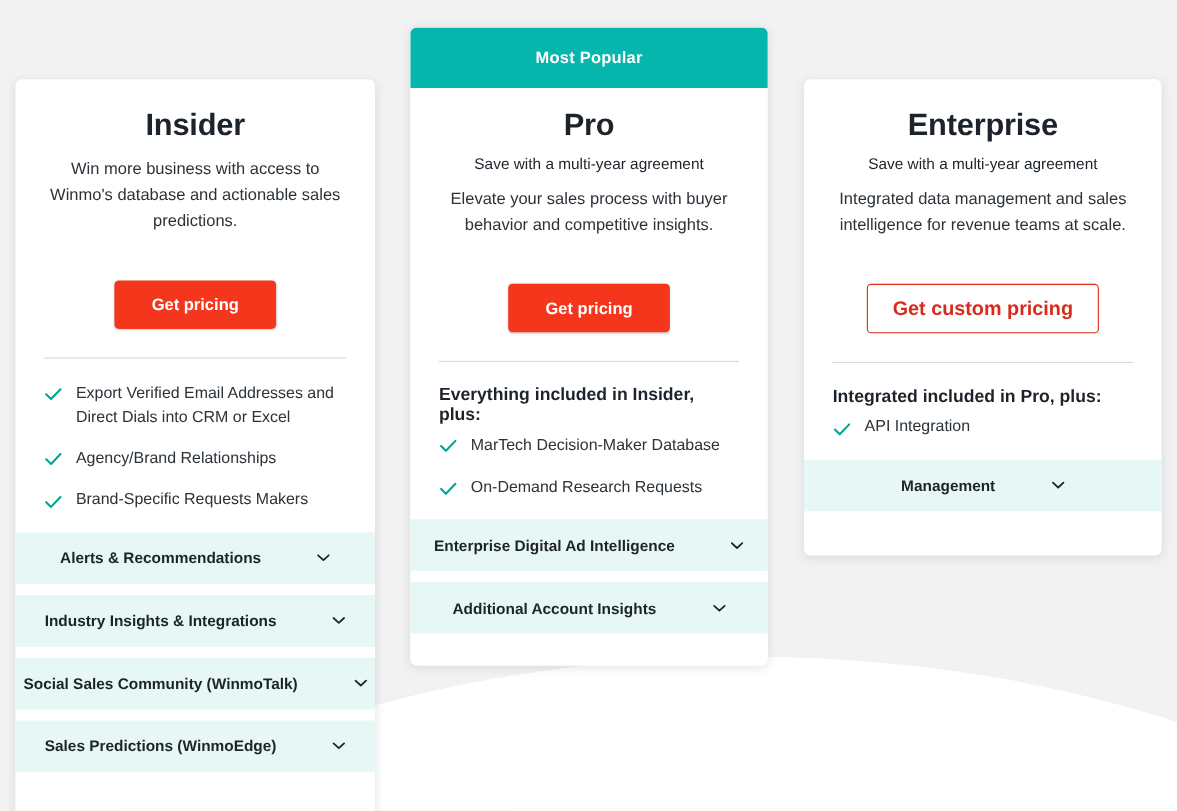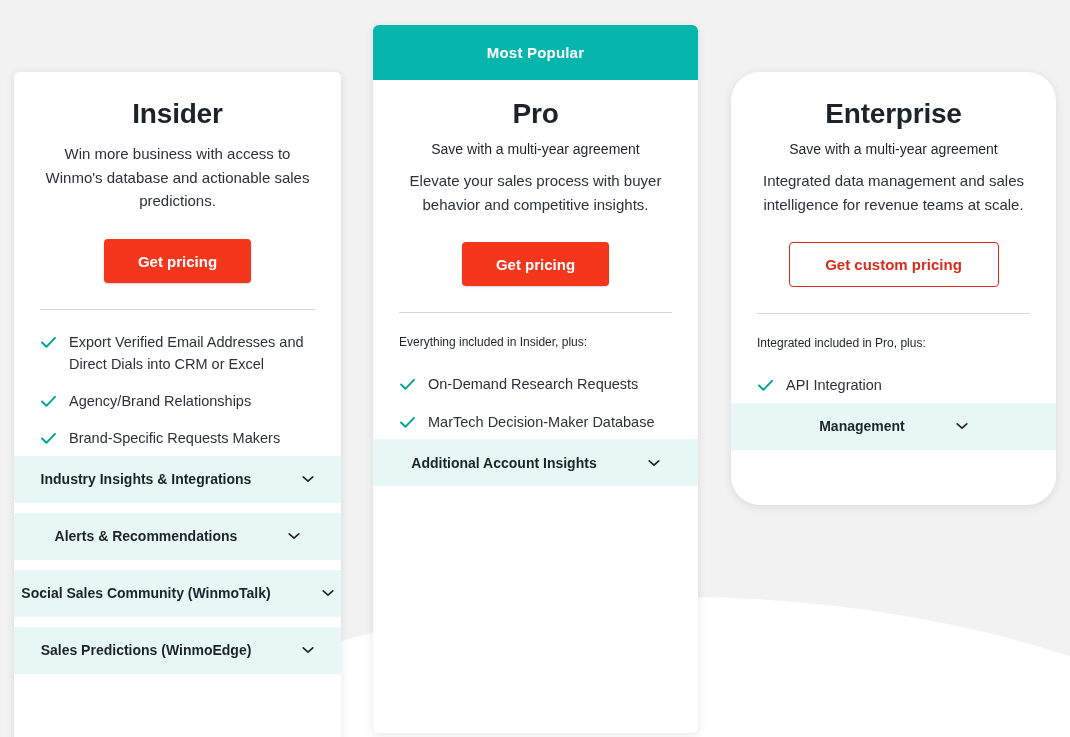--- a/index.html
+++ b/index.html
@@ -35,22 +35,22 @@
 
   .card {
     position: absolute;
     background: #ffffff;
     border-radius: 6px;
     box-shadow: 0 2px 10px rgba(0,0,0,0.10);
     overflow: hidden;
   }
 
   #card-insider  { left: 14px;  top: 72px; width: 327px; height: 680px; }
-  #card-pro      { left: 373px; top: 25px; width: 325px; height: 708px; }
-  #card-enterprise { left: 731px; top: 72px; width: 325px; height: 433px; border-radius: 29px; }
+  #card-pro      { left: 373px; top: 25px; width: 325px; height: 580px; }
+  #card-enterprise { left: 731px; top: 72px; width: 325px; height: 433px; }
 
   .popular-banner {
     height: 55px;
     background: #06b6ac;
     color: #ffffff;
     font-size: 15px;
     font-weight: bold;
     display: flex;
     align-items: center;
     justify-content: center;
@@ -76,21 +76,21 @@
     font-size: 14px;
     font-weight: normal;
     color: #1d232a;
     margin: 11px 0 0 0;
   }
 
   .plan-desc {
     font-size: 15px;
     line-height: 1.58;
     color: #2b3238;
-    margin: 12px 0 0 0;
+    margin: 12px 0 16px 0;
     font-weight: 400;
   }
 
   .cta-wrap {
     padding-top: 26px;
     display: flex;
     justify-content: center;
   }
 
   .btn-solid {
@@ -104,56 +104,56 @@
     height: 44px;
     min-width: 147px;
     cursor: pointer;
     font-family: "Liberation Sans", sans-serif;
     box-shadow: 0 1px 2px rgba(0,0,0,0.18);
   }
 
   .btn-outline {
     background: #ffffff;
     color: #d92b1c;
-    font-size: 15px;
+    font-size: 18px;
     font-weight: bold;
     border: 1px solid #d92b1c;
     border-radius: 4px;
     padding: 0 22px;
     height: 45px;
     min-width: 210px;
     cursor: pointer;
     font-family: "Liberation Sans", sans-serif;
   }
 
   .divider {
     height: 1px;
     background: #d9d9d9;
     margin: 26px 0 0 0;
   }
 
   .features {
     text-align: left;
     padding-top: 22px;
-    padding-bottom: 6px;
+    padding-bottom: 18px;
   }
 
   .features-heading {
-    font-size: 12px;
-    font-weight: normal;
+    font-size: 16px;
+    font-weight: bold;
     color: #1d232a;
-    margin: 0 0 25px 0;
+    margin: 0 0 8px 0;
   }
 
   .feature-row {
     display: flex;
     align-items: flex-start;
     margin-bottom: 16px;
   }
-  .feature-row:last-child { margin-bottom: 0; }
+  .feature-row:last-child { margin-bottom: 0; align-items: center; }
 
   .check-icon {
     flex: 0 0 auto;
     width: 17px;
     height: 17px;
     margin-right: 12px;
     margin-top: 2px;
   }
   .check-icon svg { display: block; }
 
@@ -231,29 +231,29 @@
             <svg width="17" height="17" viewBox="0 0 17 17">
                 <path d="M2 8.5 L6.4 12.8 L15 3.8" fill="none" stroke="#00a58f" stroke-width="1.9" stroke-linecap="round" stroke-linejoin="round"></path>
               </svg>
           </span>
           <span class="feature-text">Brand-Specific Requests Makers</span>
         </div>
       </div>
     </div>
     <div class="accordions">
       <div class="accordion">
+        <span class="accordion-label">Alerts &amp; Recommendations</span>
+        <span class="chevron">
+          <svg width="12" height="8" viewBox="0 0 12 8">
+              <path d="M1.2 1.8 L6 6.2 L10.8 1.8" fill="none" stroke="#1d232a" stroke-width="1.6" stroke-linecap="round" stroke-linejoin="round"></path>
+            </svg>
+        </span>
+      </div>
+      <div class="accordion">
         <span class="accordion-label">Industry Insights &amp; Integrations</span>
-        <span class="chevron">
-          <svg width="12" height="8" viewBox="0 0 12 8">
-              <path d="M1.2 1.8 L6 6.2 L10.8 1.8" fill="none" stroke="#1d232a" stroke-width="1.6" stroke-linecap="round" stroke-linejoin="round"></path>
-            </svg>
-        </span>
-      </div>
-      <div class="accordion">
-        <span class="accordion-label">Alerts &amp; Recommendations</span>
         <span class="chevron">
           <svg width="12" height="8" viewBox="0 0 12 8">
               <path d="M1.2 1.8 L6 6.2 L10.8 1.8" fill="none" stroke="#1d232a" stroke-width="1.6" stroke-linecap="round" stroke-linejoin="round"></path>
             </svg>
         </span>
       </div>
       <div class="accordion">
         <span class="accordion-label">Social Sales Community (WinmoTalk)</span>
         <span class="chevron">
           <svg width="12" height="8" viewBox="0 0 12 8">
@@ -284,33 +284,41 @@
       </div>
       <div class="divider"></div>
       <div class="features">
         <p class="features-heading">Everything included in Insider, plus:</p>
         <div class="feature-row">
           <span class="check-icon">
             <svg width="17" height="17" viewBox="0 0 17 17">
                 <path d="M2 8.5 L6.4 12.8 L15 3.8" fill="none" stroke="#00a58f" stroke-width="1.9" stroke-linecap="round" stroke-linejoin="round"></path>
               </svg>
           </span>
+          <span class="feature-text">MarTech Decision-Maker Database</span>
+        </div>
+        <div class="feature-row">
+          <span class="check-icon">
+            <svg width="17" height="17" viewBox="0 0 17 17">
+                <path d="M2 8.5 L6.4 12.8 L15 3.8" fill="none" stroke="#00a58f" stroke-width="1.9" stroke-linecap="round" stroke-linejoin="round"></path>
+              </svg>
+          </span>
           <span class="feature-text">On-Demand Research Requests</span>
         </div>
-        <div class="feature-row">
-          <span class="check-icon">
-            <svg width="17" height="17" viewBox="0 0 17 17">
-                <path d="M2 8.5 L6.4 12.8 L15 3.8" fill="none" stroke="#00a58f" stroke-width="1.9" stroke-linecap="round" stroke-linejoin="round"></path>
-              </svg>
-          </span>
-          <span class="feature-text">MarTech Decision-Maker Database</span>
-        </div>
       </div>
     </div>
     <div class="accordions">
+      <div class="accordion">
+        <span class="accordion-label">Enterprise Digital Ad Intelligence</span>
+        <span class="chevron">
+          <svg width="12" height="8" viewBox="0 0 12 8">
+              <path d="M1.2 1.8 L6 6.2 L10.8 1.8" fill="none" stroke="#1d232a" stroke-width="1.6" stroke-linecap="round" stroke-linejoin="round"></path>
+            </svg>
+        </span>
+      </div>
       <div class="accordion">
         <span class="accordion-label">Additional Account Insights</span>
         <span class="chevron">
           <svg width="12" height="8" viewBox="0 0 12 8">
               <path d="M1.2 1.8 L6 6.2 L10.8 1.8" fill="none" stroke="#1d232a" stroke-width="1.6" stroke-linecap="round" stroke-linejoin="round"></path>
             </svg>
         </span>
       </div>
     </div>
     <div class="card-tail"></div>

